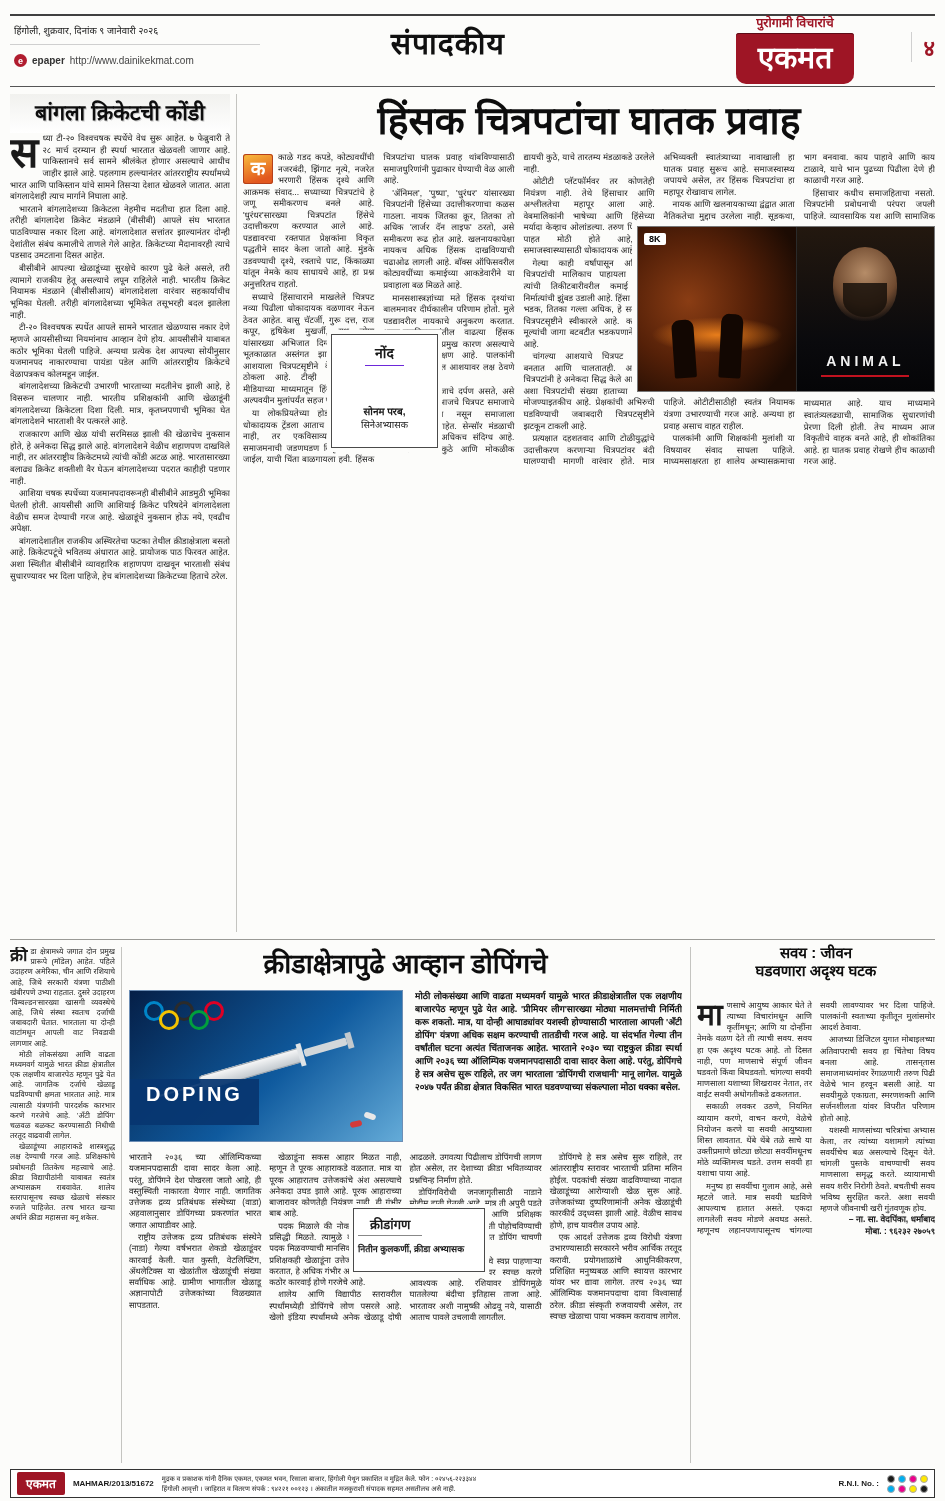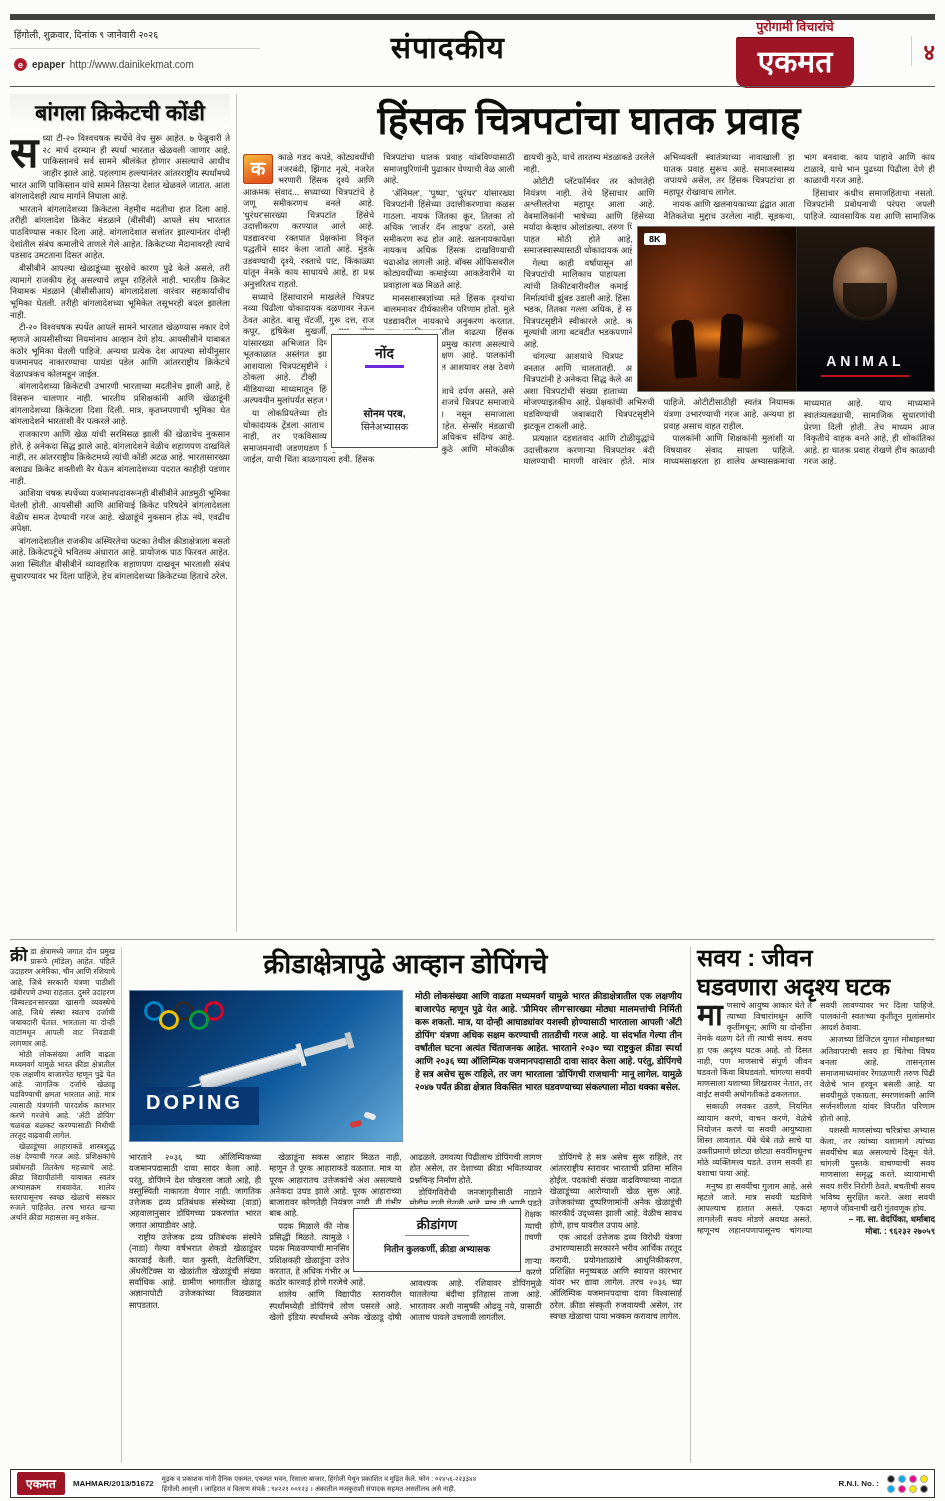--- a/index.html
+++ b/index.html
@@ -1,21 +1,21 @@
 <!DOCTYPE html>
 <html><head>
 <meta charset="utf-8">
 <style>
   * { margin:0; padding:0; box-sizing:border-box; }
   html,body { background:#d9d9d4; }
   body { font-family:"Liberation Sans","DejaVu Sans",sans-serif; color:#1a1a1a; }
   .page { position:relative; width:945px; height:1501px; margin:0 auto; background:#fcfcfa; overflow:hidden; }
 
   
-  .topbar { position:absolute; left:10px; top:14px; width:925px; height:70px; border-top:6px solid #404040;text-decoration:underline; }
+  .topbar { position:absolute; left:10px; top:14px; width:925px; height:70px; border-top:2px solid #404040;text-decoration:underline; }
   .dateline { position:absolute; left:4px; top:8px; font-size:9.5px; color:#222; }
   .date-rule { position:absolute; left:0; top:28px; width:250px; border-top:1px solid #cfcfcf; }
   .epaper-row { position:absolute; left:4px; top:38px; display:flex; align-items:center; gap:5px; font-size:10px; }
   .epaper-ico { width:13px; height:13px; border-radius:50%; background:#b01c2e; color:#fff; font-size:9px; font-weight:bold;
                 display:flex; align-items:center; justify-content:center; }
   .epaper-label { font-weight:bold; color:#333; }
   .epaper-url { color:#444; }
   .section-title { position:absolute; left:205px; top:6px; width:290px; text-align:right;
                    font-size:30px; font-weight:800; letter-spacing:1px; color:#101010; }
   .masthead { position:absolute; right:40px; top:-2px; width:200px; text-align:center; }
@@ -66,21 +66,21 @@
   .animal .face { position:absolute; left:50%; top:12%; width:64px; height:74px; transform:translateX(-50%);
               border-radius:50% 50% 45% 45%; background:radial-gradient(circle at 50% 35%, #c79a72 0%, #7a5134 55%, rgba(20,12,6,0) 85%); opacity:.9; }
   .animal .beard { position:absolute; left:50%; top:34%; width:44px; height:34px; transform:translateX(-50%);
               border-radius:0 0 50% 50%; background:#17100a; opacity:.85; }
   .animal .title { position:absolute; left:0; bottom:22px; width:100%; text-align:center; color:#f2f2f2;
               font-size:14px; font-weight:800; letter-spacing:4px; }
   .animal .red-bar { position:absolute; left:18%; bottom:14px; width:64%; height:2px; background:#c1121f; }
 
   .note-box { position:absolute; left:88px; top:242px; width:107px; height:114px; z-index:3; background:#fff;
               border:1px solid #4a4a4a; box-shadow:0 0 0 4px #fcfcfa; text-align:center; padding:8px 4px; }
-  .note-box .nb-title { font-size:14px; font-weight:800; border-bottom:3px solid #6d28d9; display:inline-block; padding:0 10px 3px; }
+  .note-box .nb-title { font-size:14px; font-weight:800; border-bottom:1px solid #6d28d9; display:inline-block; padding:0 10px 3px; }
   .note-box .nb-author { margin-top:38px; font-size:10px; font-weight:bold; }
   .note-box .nb-role { font-size:9.5px; color:#222; }
 
   .hline-mid { position:absolute; left:10px; width:925px; top:939px; border-top:1px solid #9a9a96; }
 
   
   .art-mini { position:absolute; left:10px; top:947px; width:105px; height:516px; overflow:hidden;
               font-size:7.6px; line-height:1.34; }
   .dc-mini { float:left; font-size:17px; line-height:18px; font-weight:800; padding-right:3px;text-align:center; }
   .vline2 { left:121px; top:947px; height:516px; }
@@ -94,38 +94,38 @@
   .ring { width:20px; height:20px; border:3px solid #fff; border-radius:50%; margin-left:-5px; background:transparent; }
   .ring:first-child { margin-left:0; }
   .ring.lower { transform:translateY(9px); }
   .syringe { position:absolute; left:26px; top:62px; width:210px; height:40px; transform:rotate(-16deg); }
   .syr-needle { position:absolute; left:0; top:13px; width:46px; height:2px; background:#e8e8e8; }
   .syr-barrel { position:absolute; left:44px; top:6px; width:104px; height:15px; border-radius:3px;
                 background:linear-gradient(180deg,#fafafa,#bfc6cc); box-shadow:0 0 0 1px #9aa3ab inset; }
   .syr-flange { position:absolute; left:146px; top:2px; width:5px; height:23px; background:#dfe3e6; }
   .syr-plunger { position:absolute; left:152px; top:9px; width:44px; height:8px; background:#d2d7da; border-radius:2px; }
   .syr-cap { position:absolute; left:196px; top:5px; width:6px; height:16px; background:#c3c9cd; }
-  .doping-label { position:absolute; left:0; bottom:16px; background:rgba(7,54,112,.93); color:#fff; padding:4px 16px 11px;
+  .doping-label { position:absolute; left:0; bottom:16px; background:rgba(7,54,112,.93); color:#fff; padding:4px 16px 19px;
                   font-size:20px; font-weight:800; letter-spacing:3px; }
   .pill { position:absolute; width:12px; height:6px; border-radius:3px; background:#e8e8e8; }
   .pill.p1 { right:26px; bottom:22px; transform:rotate(20deg); }
   .pill.p2 { right:40px; bottom:14px; transform:rotate(-12deg); background:#d43a3a; }
   .dop-lead { position:absolute; left:288px; top:46px; width:267px; height:152px; overflow:hidden;
               font-size:9px; font-weight:bold; line-height:1.45; text-align:justify; color:#111; }
   .dop-cols { position:absolute; left:2px; top:208px; width:553px; height:310px; column-count:4; column-gap:8px;
               font-size:8.3px; line-height:1.36; overflow:hidden; }
-  .sport-box { position:absolute; left:226px; top:264px; width:168px; height:64px; z-index:3; background:#fff;
-               border:1px solid #4a4a4a; box-shadow:0 0 0 4px #fcfcfa; text-align:center; padding:6px 4px; }
+  .sport-box { position:absolute; left:226px; top:264px; width:132px; height:64px; z-index:3; background:#fff;
+               border:1px solid #4a4a4a; box-shadow:0 0 0 4px #fcfcfa; text-align:left; padding:6px 4px; }
   .sport-box .sb-title { font-size:13px; font-weight:800; border-bottom:1px solid #888; display:inline-block; padding:0 12px 2px; }
   .sport-box .sb-author { margin-top:6px; font-size:9px; font-weight:bold; }
   .vline3 { left:690px; top:947px; height:516px; }
 
   
   .art-habit { position:absolute; left:697px; top:944px; width:238px; height:520px; }
-  .art-habit h2 { font-size:24px; text-align:left; line-height:1.2; }
+  .art-habit h2 { font-size:15px; text-align:center; line-height:1.2; }
   .habit-cols { position:absolute; left:0; right:0; top:56px; bottom:0; column-count:2; column-gap:8px;
                 font-size:8.2px; line-height:1.36; overflow:hidden; }
   .dc-habit { float:left; font-size:30px; line-height:30px; font-weight:800; padding-right:4px; }
   .sig { font-size:8.6px; font-weight:bold; text-align:right; }
   .sig2 { font-size:8.4px; font-weight:bold; text-align:right; }
 
   
   .footer { position:absolute; left:10px; top:1469px; width:925px; height:29px; border:1px solid #333; background:#fff;
             display:flex; align-items:center; gap:8px; padding:2px 6px; }
   .f-brand { color:#fff; font-size:12px; font-weight:800; padding:3px 9px; border-radius:2px; }

